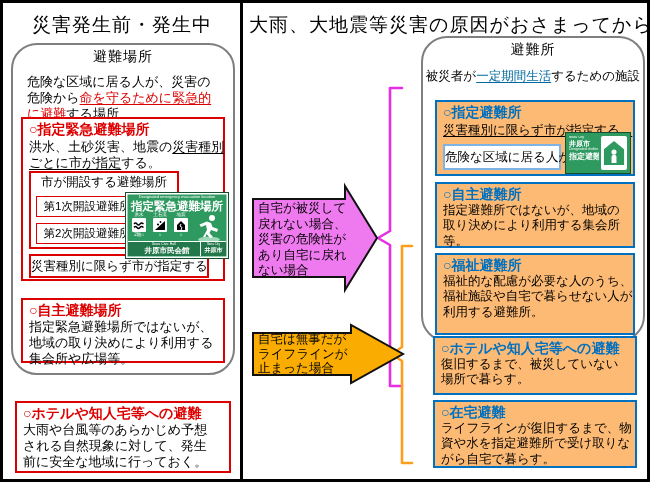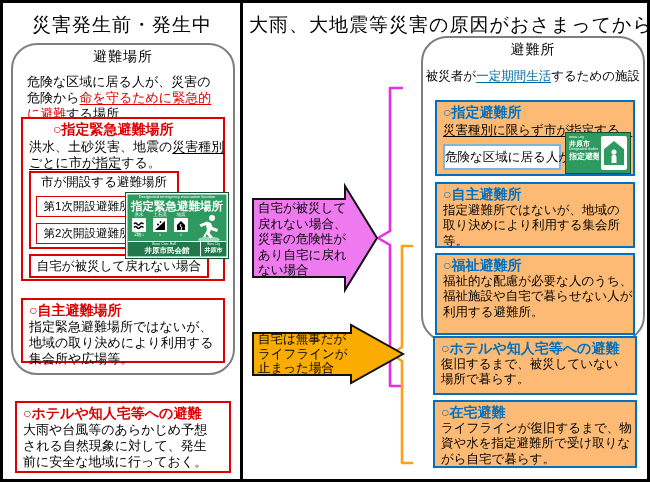--- a/index.html
+++ b/index.html
@@ -57,30 +57,30 @@
   <div class="abs divider"></div>
 
   <div class="abs hdr ctr" style="left:4px;top:9px;width:230px;">災害発生前・発生中</div>
   <div class="abs hdr ctr" style="left:246px;top:9px;width:398px;">大雨、大地震等災害の原因がおさまってから</div>
 
   <div class="abs rcontainer" style="left:8px;top:40px;width:224px;height:332px;">
     <div class="abs ctitle ctr" style="left:0;top:3px;width:100%;">避難場所</div>
     <div class="abs desc" style="left:14px;top:29px;width:192px;"><span>危険な区域に居る人が、災害の危険から</span><span class="u-red">命を守るために緊急的に避難</span><span>する場所</span></div>
 
     <div class="abs rbox" style="left:8px;top:72px;width:204px;height:164px;">
-      <div class="abs rtitle" style="left:6px;top:2px;margin-left:24px;">○指定緊急避難場所</div>
+      <div class="abs rtitle" style="left:6px;top:2px;">○指定緊急避難場所</div>
       <div class="abs body13" style="left:6px;top:20px;width:196px;"><span>洪水、土砂災害、地震の</span><span class="u-blk">災害種別ごとに市が指定</span><span>する。</span></div>
 
       <div class="abs innerbox-r" style="left:6px;top:52px;width:150px;height:78px;">
         <div class="abs body125 ctr" style="left:0;top:2px;width:100%;white-space:nowrap;">市が開設する避難場所</div>
         <div class="abs subbox-r" style="left:5px;top:23px;width:102px;height:21px;line-height:19px;">第1次開設避難所</div>
         <div class="abs subbox-r" style="left:5px;top:50px;width:102px;height:21px;line-height:19px;">第2次開設避難所</div>
       </div>
 
-      <div class="abs innerbox-r ctr" style="left:6px;top:135px;width:180px;height:24px;line-height:21px;font-size:12.5px;white-space:nowrap;">自宅が被災して戻れない場合</div>
+      <div class="abs innerbox-r ctr" style="left:6px;top:135px;width:180px;height:24px;line-height:21px;font-size:12.5px;white-space:nowrap;">災害種別に限らず市が指定する</div>
 
       <div class="abs sign" style="left:102px;top:73px;width:104px;height:67px;z-index:2;">
         <div class="sgn-top">Designated emergency evacuation location</div>
         <div class="sgn-title">指定緊急避難場所</div>
         <div class="sgn-mid">
           <div class="tilecol">
             <div class="tlabel">洪水</div>
             <div class="tile">
               <svg width="12" height="12" viewBox="0 0 12 12">
                   <path d="M1,5 Q2.5,3 4,5 T7,5 T10.5,5" stroke="#000" fill="none" stroke-width="1.3"></path>

